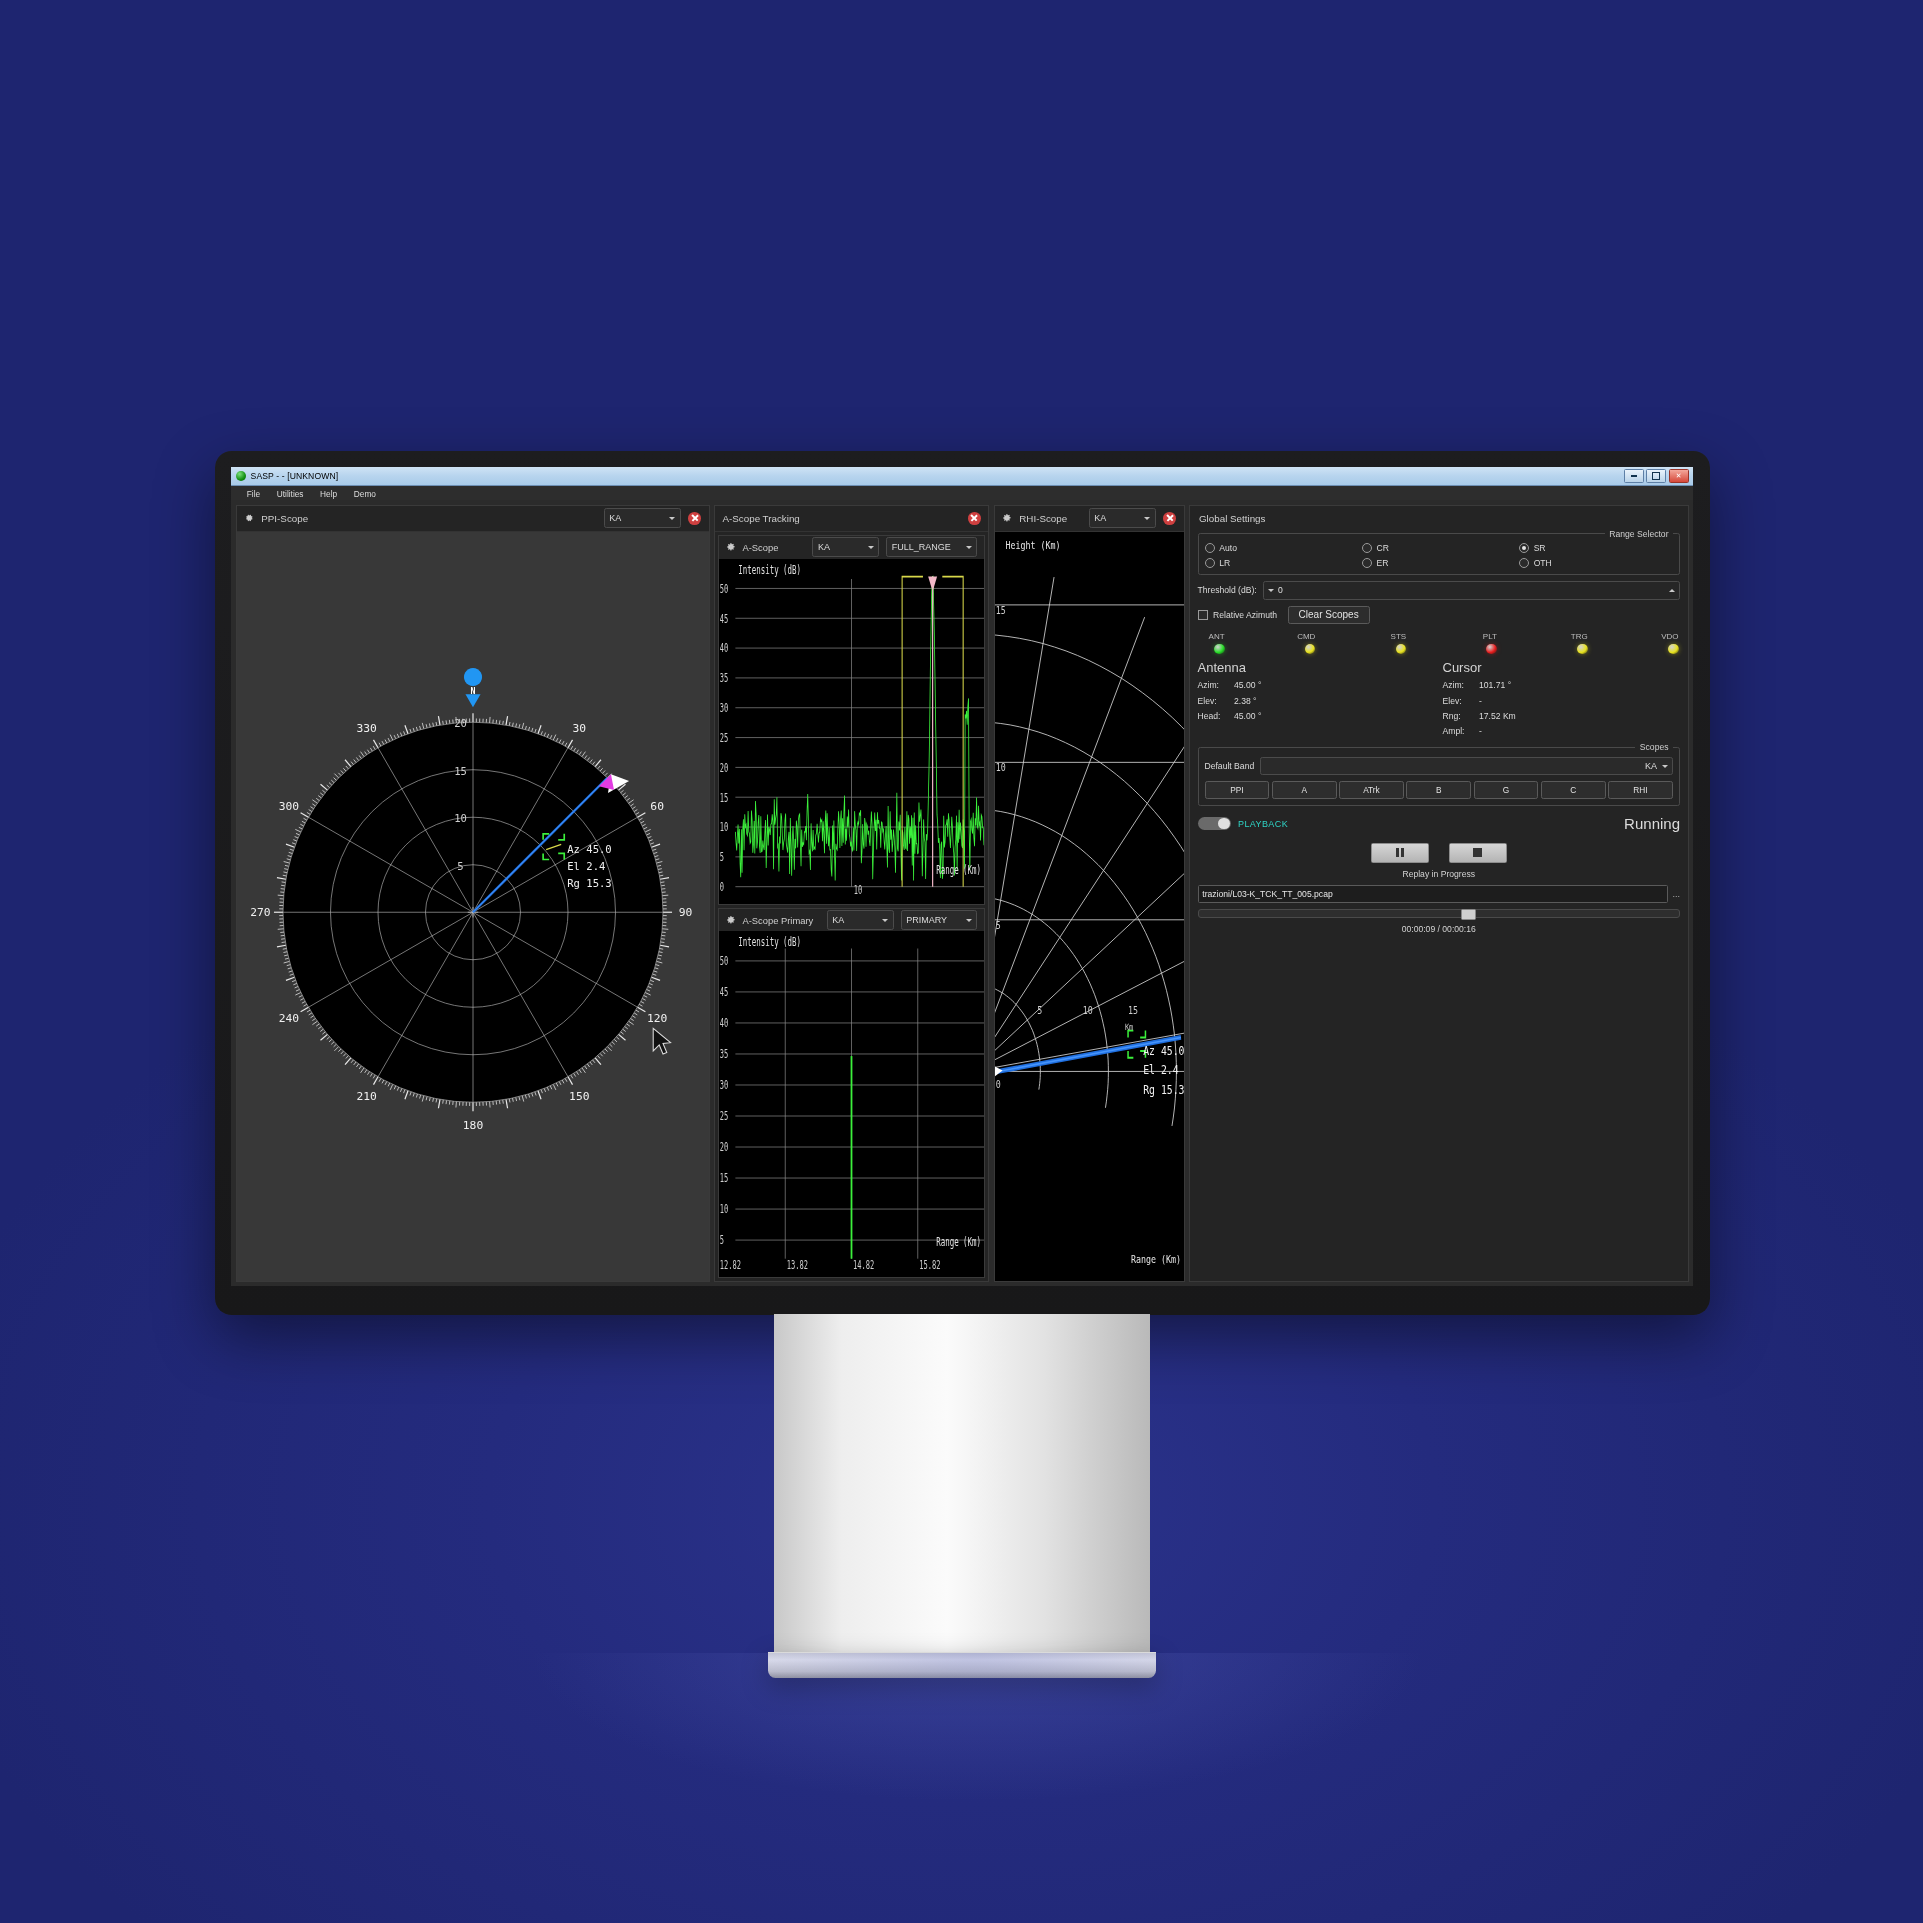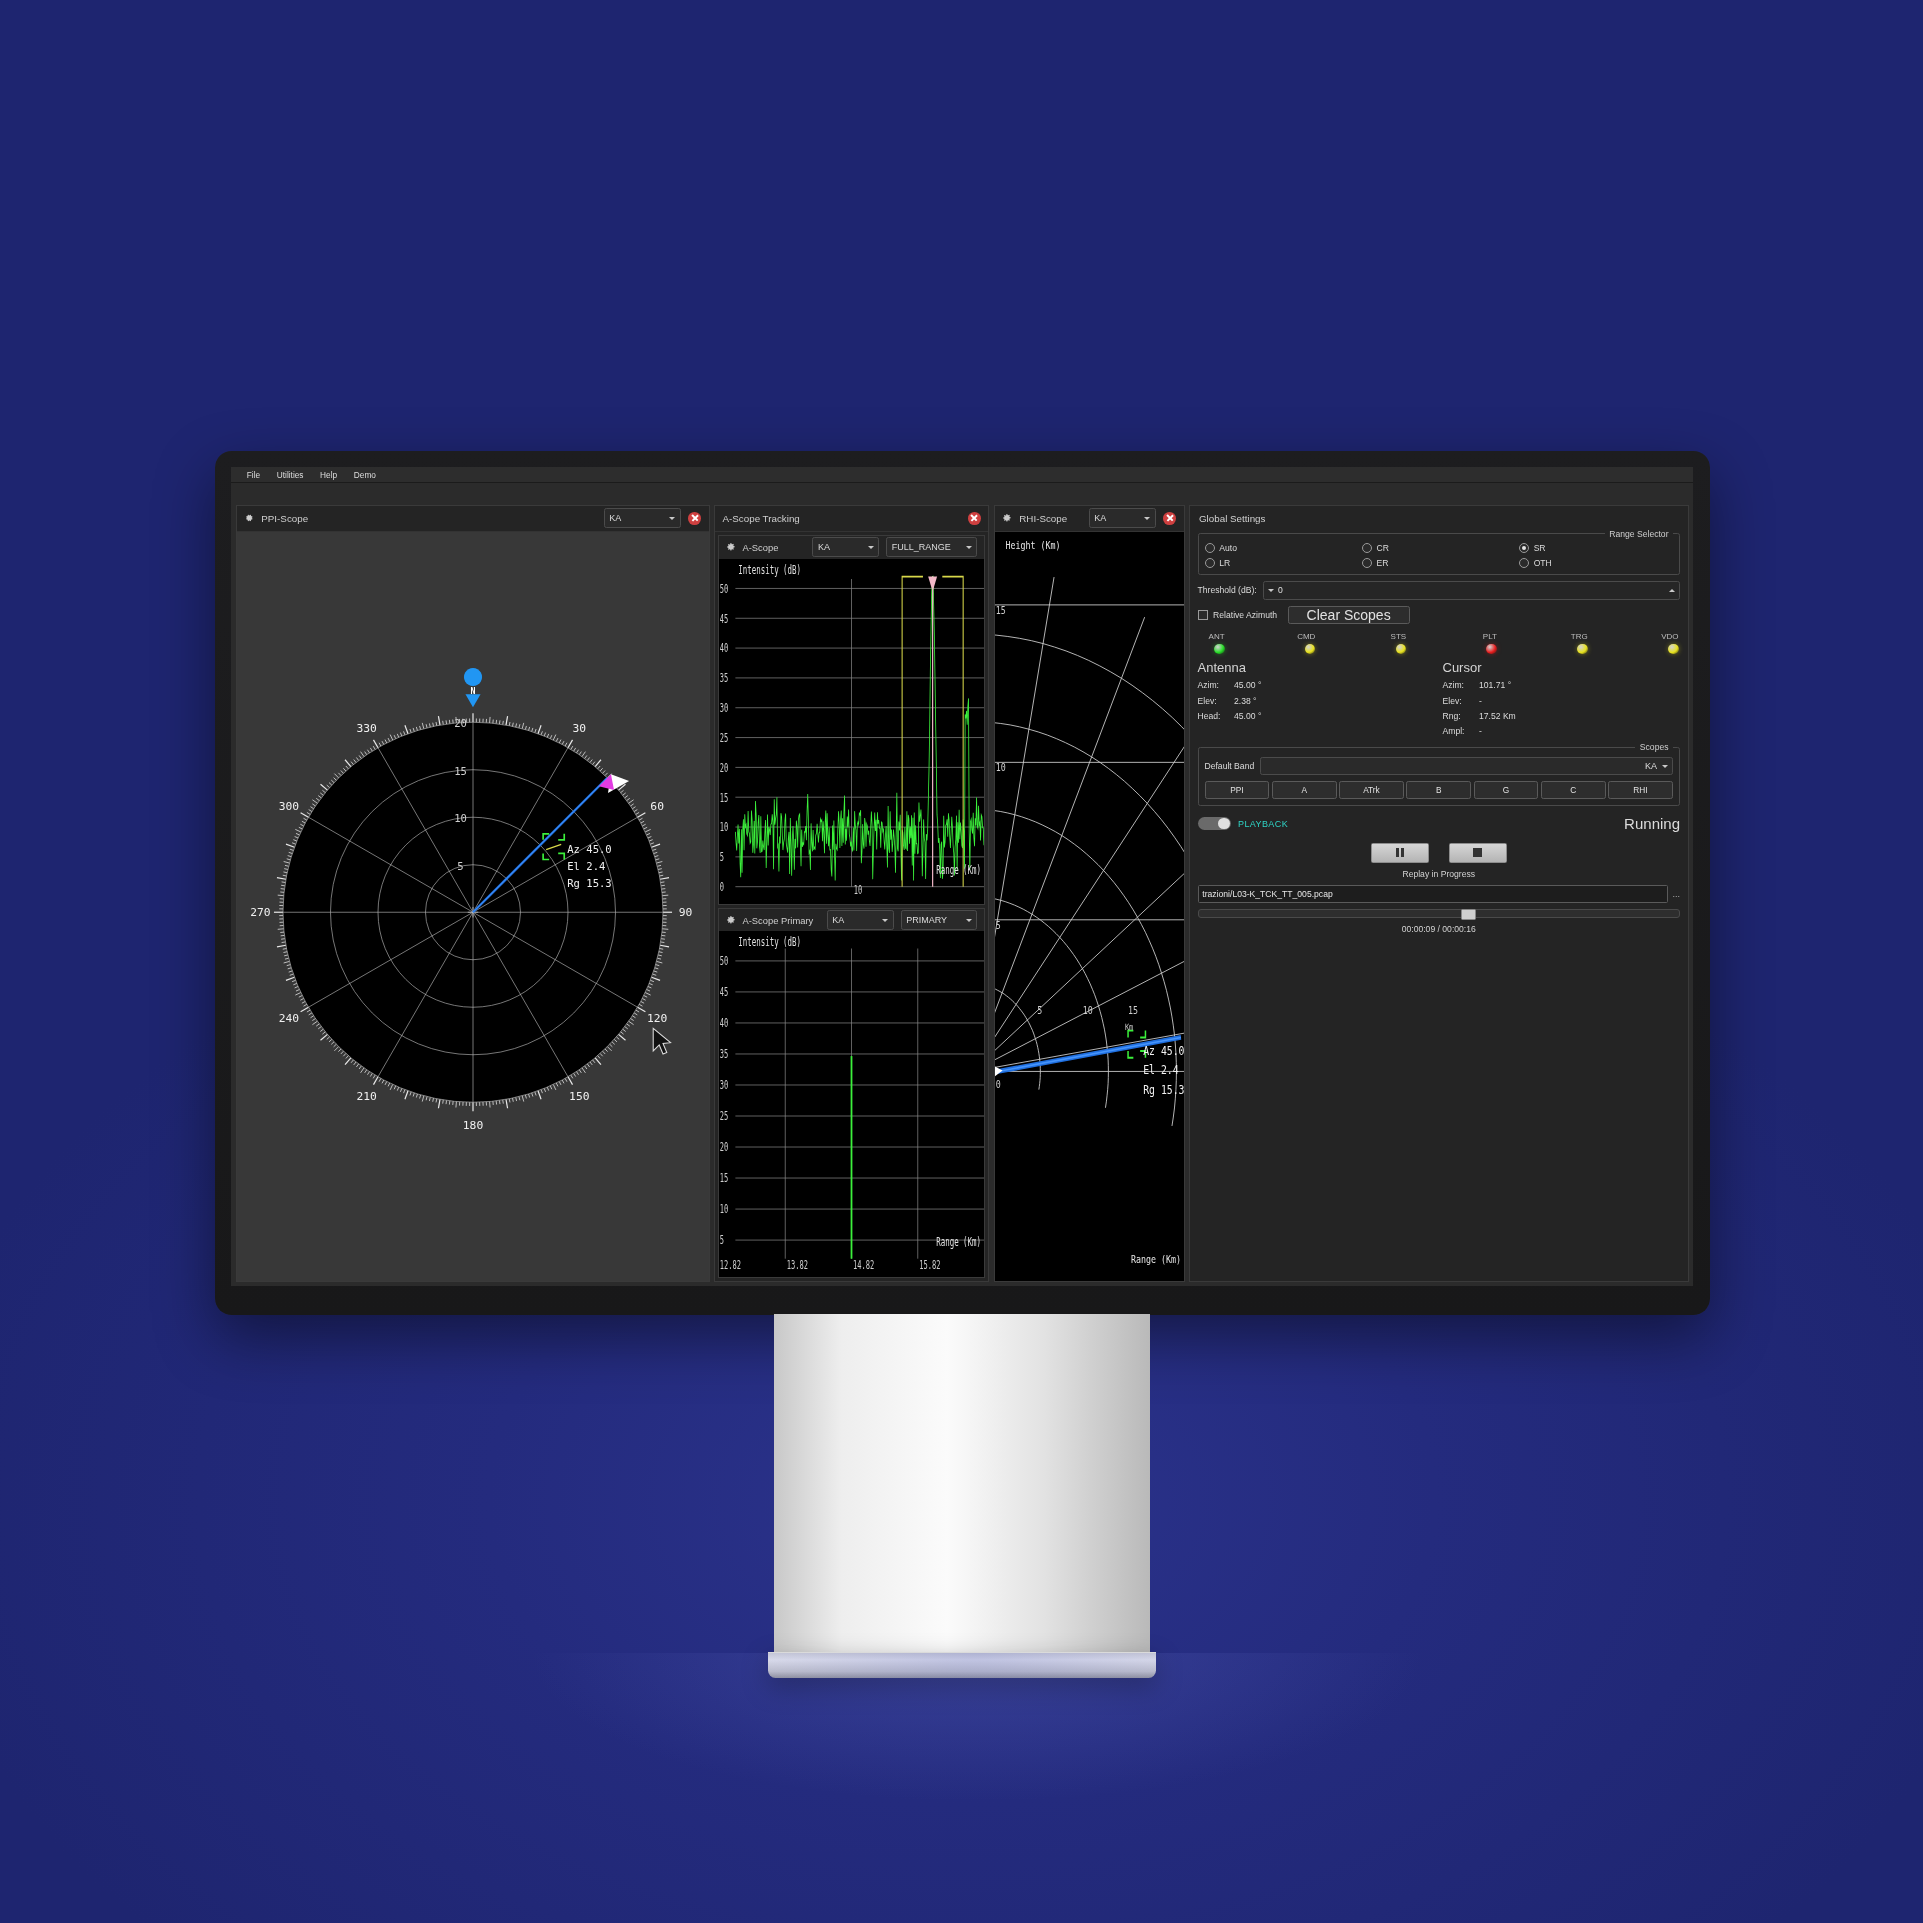--- a/index.html
+++ b/index.html
@@ -87,21 +87,21 @@
   .rdot{width:8.3px;height:8.3px;border-radius:50%;border:0.8px solid #9a9a9a;background:#2a2a2a;position:relative;flex:0 0 8.3px;}
   .rdot.on:after{content:"";position:absolute;left:1.9px;top:1.9px;width:4.5px;height:4.5px;border-radius:50%;background:#e4e4e4;}
   .row{display:flex;align-items:center;gap:6px;}
   .lbl{font-size:8.6px;color:#dcdcdc;white-space:nowrap;}
   .spin{flex:1;height:16.5px;background:#262626;border:0.8px solid #4b4b4b;border-radius:2.3px;display:flex;align-items:center;
         padding:0 3.8px;gap:4.5px;font-size:8.6px;color:#e0e0e0;}
   .caret-sm{width:0;height:0;border-left:3px solid transparent;border-right:3px solid transparent;border-top:3px solid #c9c9c9;}
   .caret-up{width:0;height:0;border-left:3px solid transparent;border-right:3px solid transparent;border-bottom:3px solid #c9c9c9;}
   .chk{width:8.3px;height:8.3px;border:0.8px solid #9a9a9a;background:#2a2a2a;flex:0 0 8.3px;}
   .btn{height:16.5px;background:#2d2d2d;border:0.8px solid #5a5a5a;border-radius:2.3px;display:flex;align-items:center;
-       justify-content:center;padding:0 18px;font-size:14px;color:#e2e2e2;}
+       justify-content:center;padding:0 10px;font-size:10px;color:#e2e2e2;}
   .leds{display:flex;justify-content:space-between;padding:1.5px 1.5px 0 1.5px;}
   .led-cell{display:flex;flex-direction:column;align-items:flex-end;gap:3px;width:25.6px;}
   .led-name{font-size:8px;color:#bdbdbd;}
   .led{width:10.5px;height:10.5px;border-radius:50%;}
   .two-col{display:flex;gap:7.5px;}
   .col{flex:1;display:flex;flex-direction:column;gap:5.3px;}
   .col-h{font-size:13px;color:#d4d4d4;}
   .kv{font-size:8.6px;color:#dcdcdc;display:flex;gap:4.5px;}
   .kv .k{min-width:32px;}
   .scope-btns{display:flex;gap:2.3px;}
@@ -129,20 +129,36 @@
 
 <div id="scene">
 
   <div id="monitor"></div>
   <div id="stand-neck"></div>
   <div id="stand-base"></div>
   <div id="floor-glow"></div>
 
   <div id="screen">
 
+    <div class="titlebar">
+      <div class="tb-icon"></div>
+      <div class="tb-title">SASP -  - [UNKNOWN]</div>
+      <div class="tb-spacer"></div>
+      <div class="tb-btns">
+        <div class="tb-btn">
+            <div class="tb-gl"></div>
+          </div>
+        <div class="tb-btn">
+            <div class="tb-gl2"></div>
+          </div>
+        <div class="tb-btn close">
+            <span>✕</span>
+          </div>
+      </div>
+    </div>
 
     <div class="menubar">
       <div class="menu-item">File</div>
       <div class="menu-item">Utilities</div>
       <div class="menu-item">Help</div>
       <div class="menu-item">Demo</div>
     </div>
 
     <div class="workspace">
 

